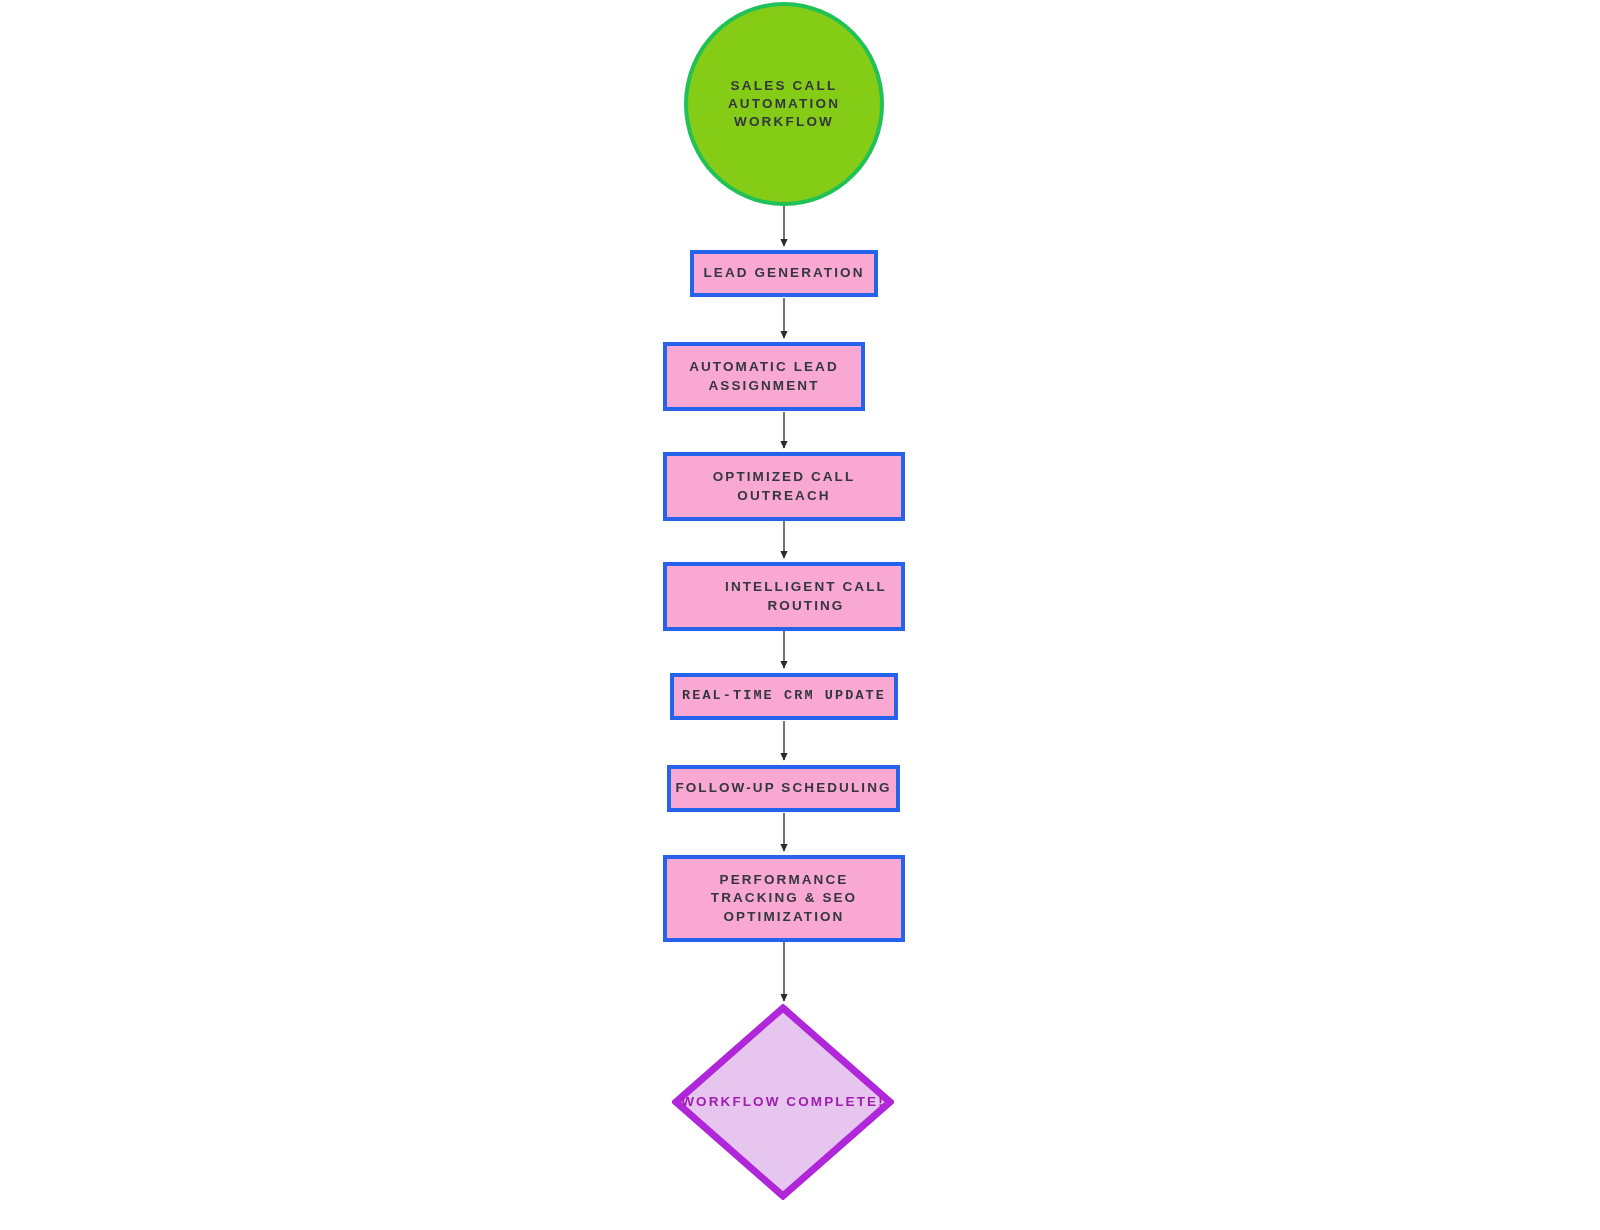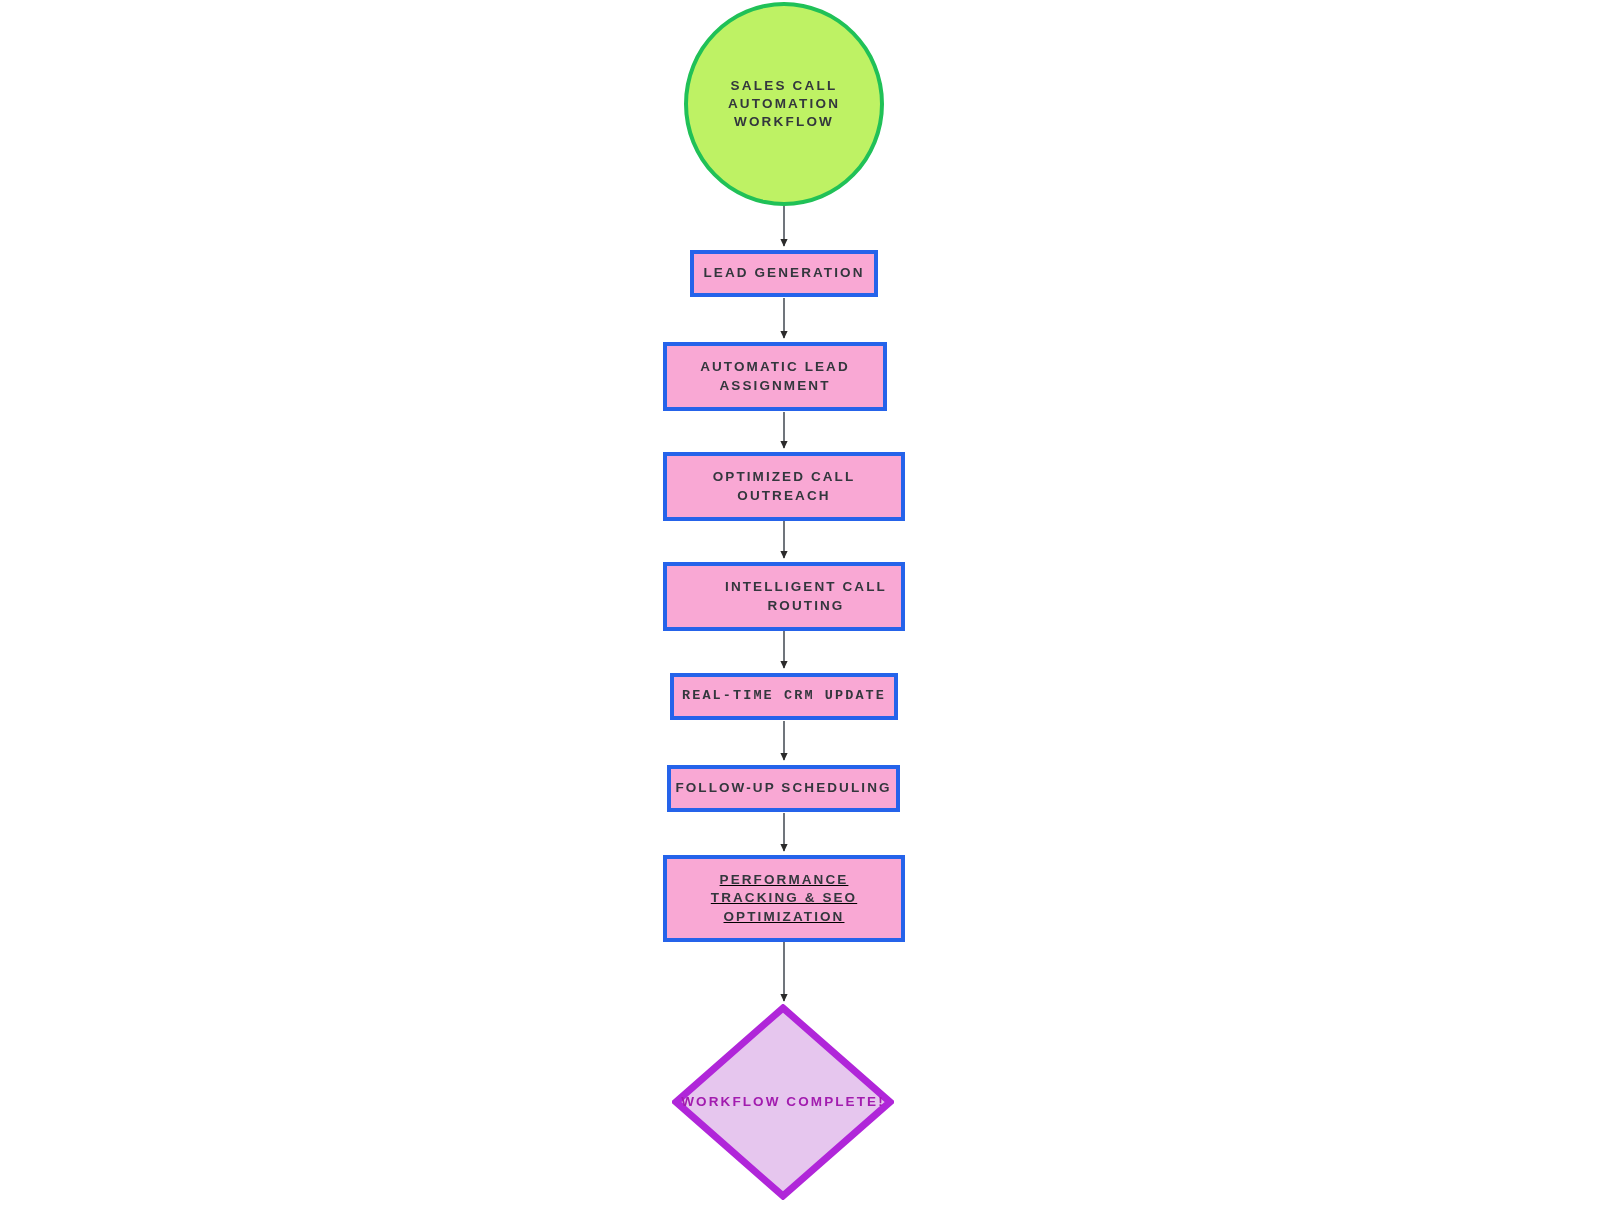--- a/index.html
+++ b/index.html
@@ -48,21 +48,21 @@
     line-height: 1.35;
     color: #33373d;
     text-transform: uppercase;
     white-space: pre-line;
     user-select: none;
   }
 
   
   .node-start {
     border-radius: 50%;
-    background: #bef264;
+    background: #84cc16;
     border: 4px solid #20c157;
   }
   .node-start .node-label {
     letter-spacing: 2.2px;
     font-size: 13.5px;
   }
 
   
   .node-process {
     background: #f9a8d4;
@@ -113,21 +113,21 @@
 
   <div class="node node-start" style="left:684px; top:2px; width:200px; height:204px;">
     <div class="node-label">SALES CALL
 AUTOMATION WORKFLOW</div>
   </div>
 
   <div class="node node-process" style="left:690px; top:250px; width:188px; height:47px;">
     <div class="node-label">LEAD GENERATION</div>
   </div>
 
-  <div class="node node-process" style="left:663px; top:342px; width:224px; height:69px;">
+  <div class="node node-process" style="left:663px; top:342px; width:202px; height:69px;">
     <div class="node-label">AUTOMATIC LEAD
 ASSIGNMENT</div>
   </div>
 
   <div class="node node-process" style="left:663px; top:452px; width:242px; height:69px;">
     <div class="node-label">OPTIMIZED CALL
 OUTREACH</div>
   </div>
 
   <div class="node node-process" style="left:663px; top:562px; width:242px; height:69px;padding-left:44px;">
@@ -136,21 +136,21 @@
   </div>
 
   <div class="node node-process" style="left:670px; top:673px; width:228px; height:47px;font-family:Liberation Mono, monospace;">
     <div class="node-label">REAL-TIME CRM UPDATE</div>
   </div>
 
   <div class="node node-process" style="left:667px; top:765px; width:233px; height:47px;">
     <div class="node-label">FOLLOW-UP SCHEDULING</div>
   </div>
 
-  <div class="node node-process" style="left:663px; top:855px; width:242px; height:87px;text-decoration:underline;">
+  <div class="node node-process" style="left:663px; top:855px; width:242px; height:87px;">
     <div class="node-label">PERFORMANCE
 TRACKING &amp; SEO
 OPTIMIZATION</div>
   </div>
 
   <div class="node node-end" style="left:672px; top:1004px; width:222px; height:196px;">
     <svg class="diamond-shape" viewBox="0 0 222 196" preserveAspectRatio="none">
       <polygon points="111,4 218,98 111,192 4,98" fill="#e6c6ee" stroke="#b026d9" stroke-width="7" stroke-linejoin="miter"></polygon>
     </svg>
     <div class="node-label">WORKFLOW COMPLETE!</div>

